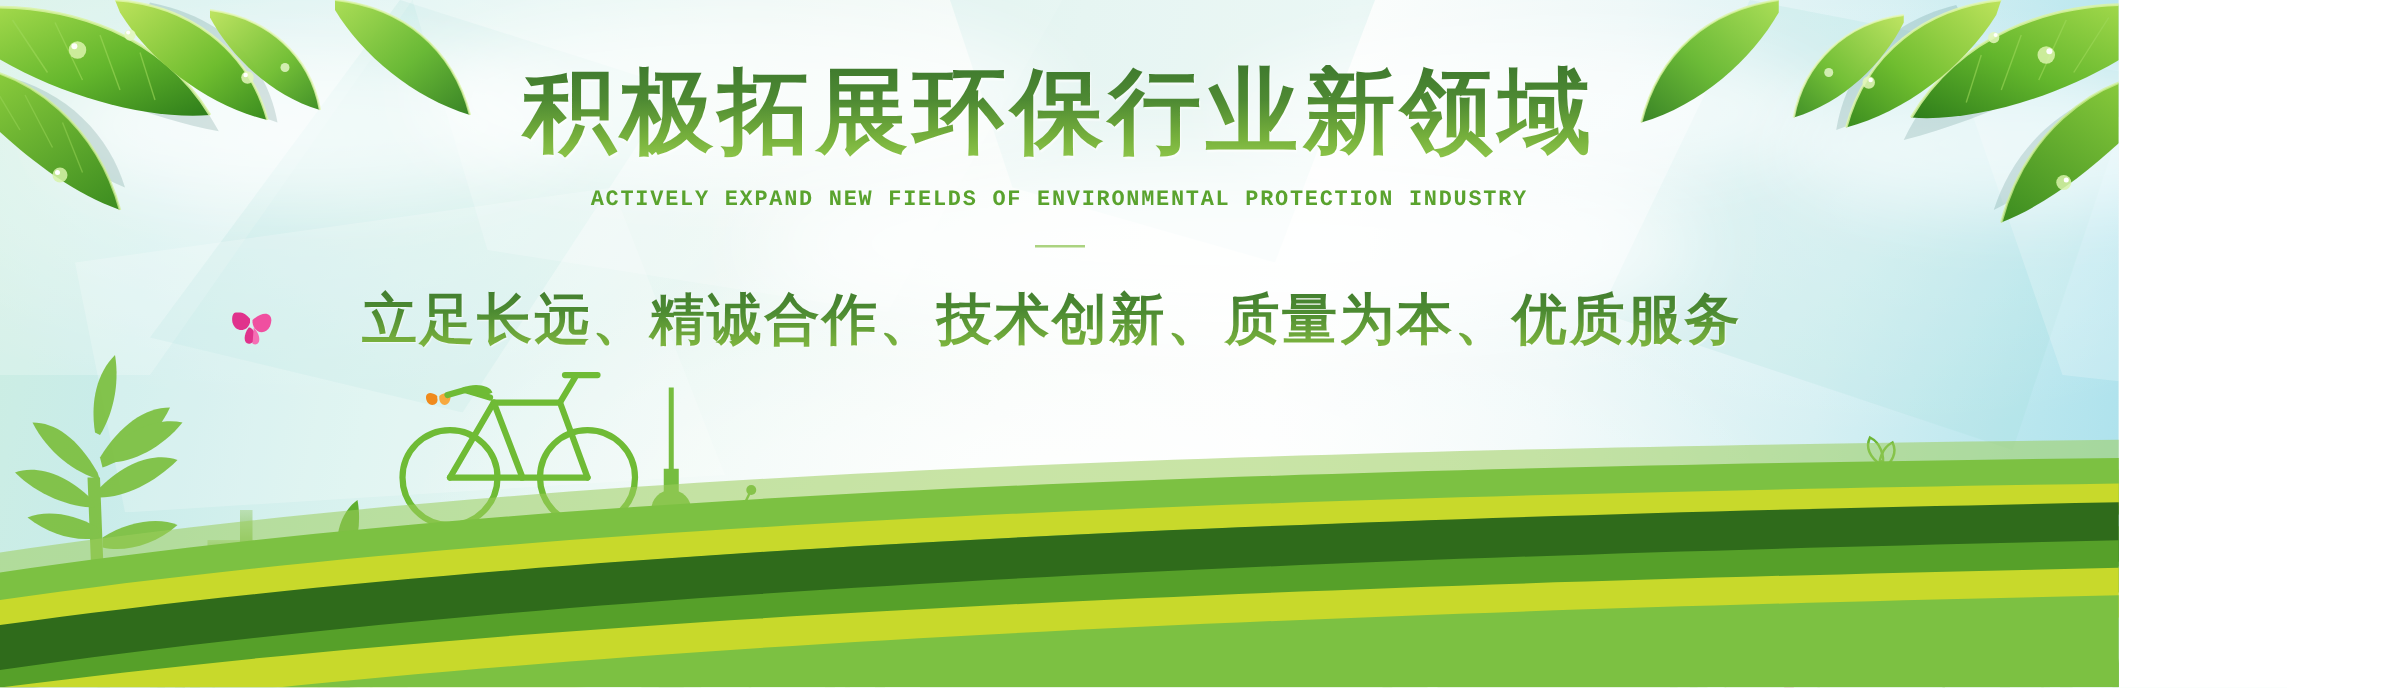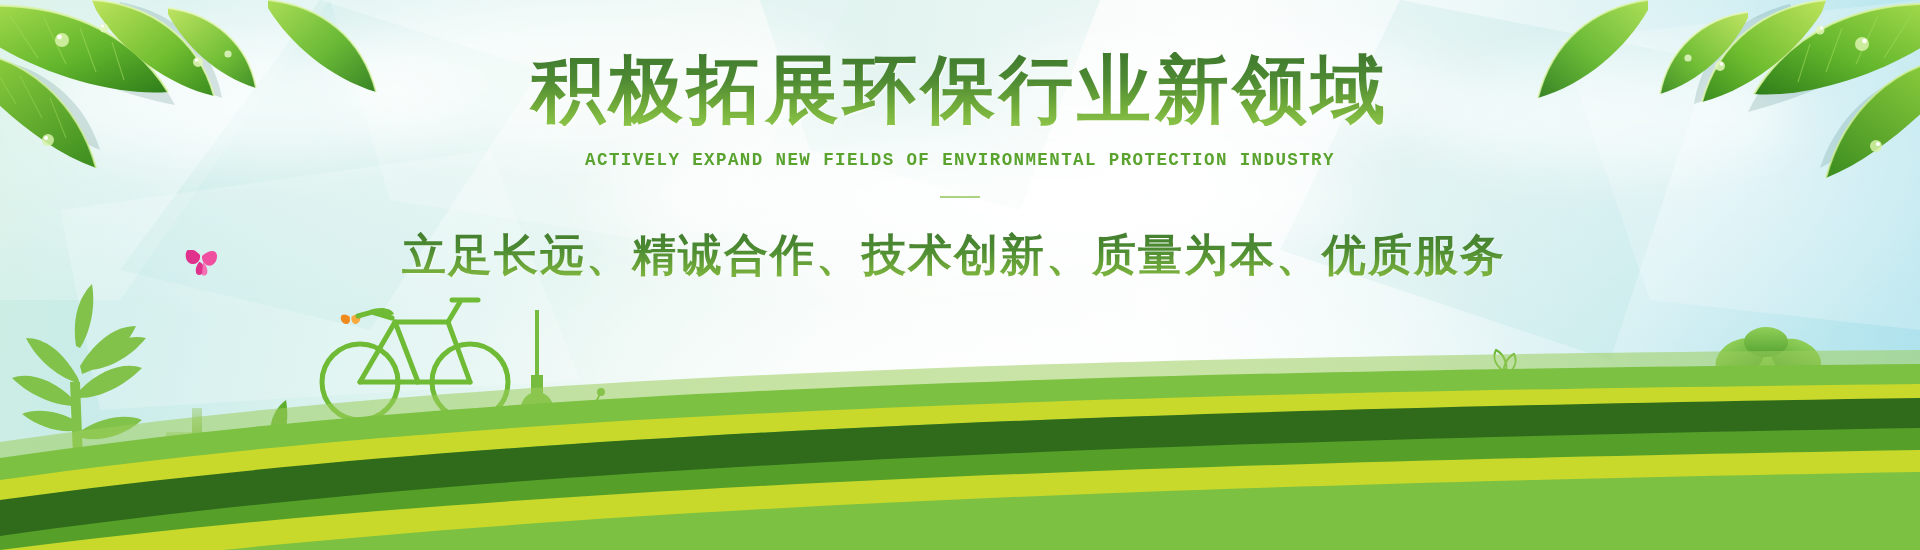--- a/index.html
+++ b/index.html
@@ -1,20 +1,20 @@
 <!DOCTYPE html>
 <html><head>
 <meta charset="utf-8">
 <style>
   html,body{margin:0;padding:0;background:#fff;}
   body{font-family:"Liberation Sans","DejaVu Sans",sans-serif;}
 
   #banner{
     position:relative;
-    width:1920px;
+    width:1695px;
     height:550px;
     overflow:hidden;
     background:#eef8f4;
   }
 
   
   .bg-base{
     position:absolute; inset:0;
     background:
       radial-gradient(ellipse 900px 420px at 52% 78%, #ffffff 0%, rgba(255,255,255,0) 62%),

